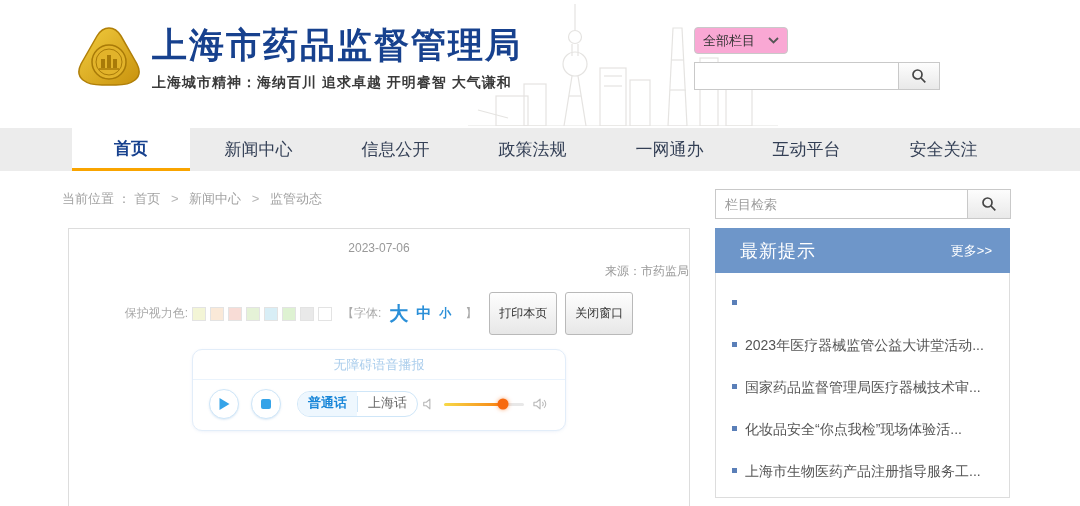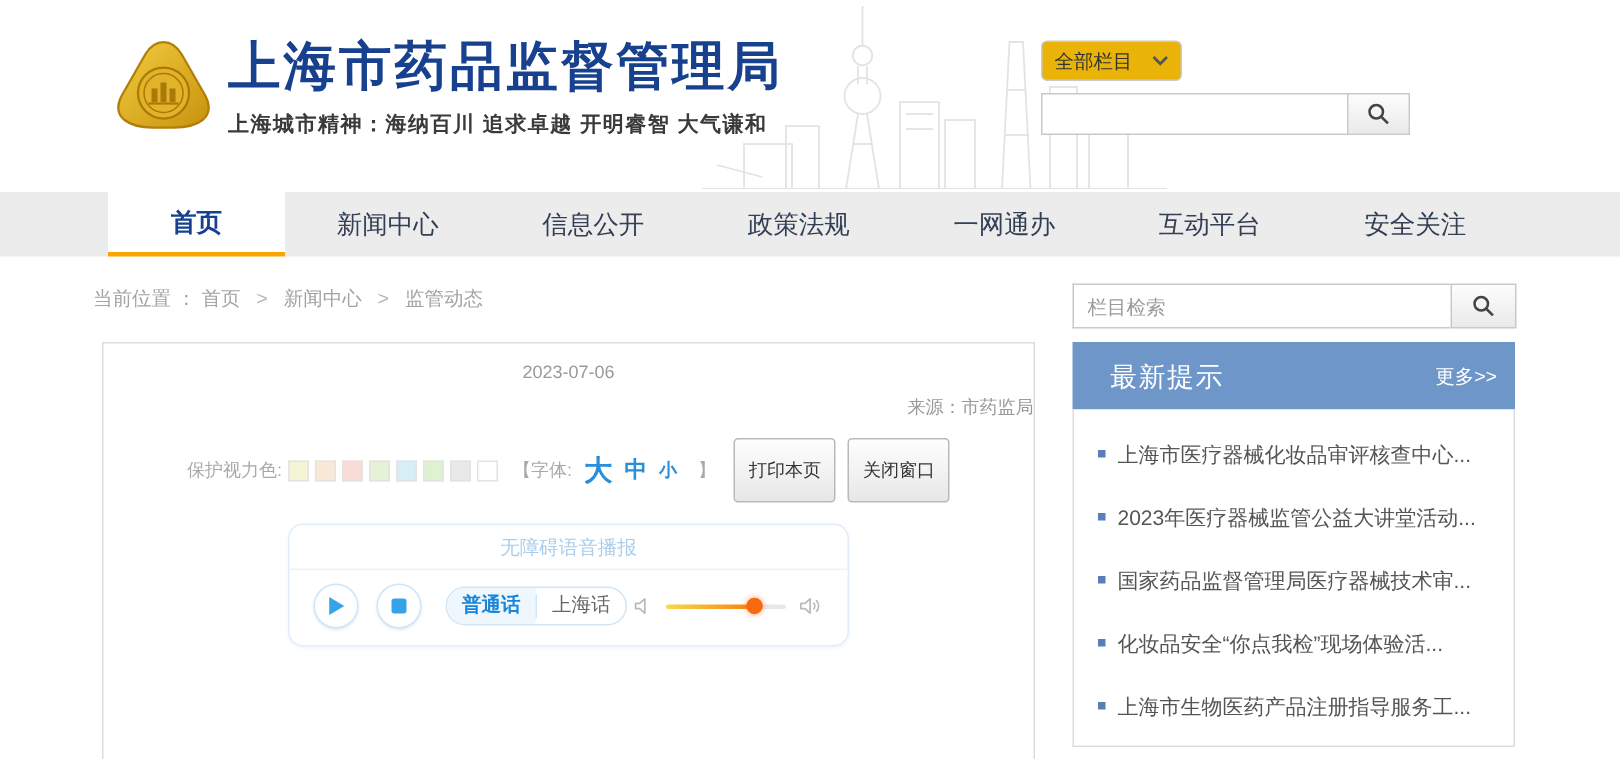--- a/index.html
+++ b/index.html
@@ -9,21 +9,21 @@
 
   
   .header { position:absolute; left:0; top:0; width:1080px; height:148px; background:#fff; }
   .skyline { position:absolute; left:468px; top:0; width:310px; height:126px; opacity:.75; }
   .logo { position:absolute; left:76px; top:26px; width:66px; height:64px; }
   .brand { position:absolute; left:152px; top:24px; }
   .site-title { font-size:35px; font-weight:bold; color:#17418e; letter-spacing:2px; line-height:1.2; }
   .slogan { margin-top:8px; font-size:14px; font-weight:bold; color:#3a3a3a; letter-spacing:1px; }
 
   .cat-select { position:absolute; left:694px; top:27px; width:94px; height:27px;
-    border:1px solid #c9c9c9; border-radius:4px; background:#eab308; display:flex;
+    border:1px solid #c9c9c9; border-radius:4px; background:#f9a8d4; display:flex;
     align-items:center; justify-content:space-between; padding:0 8px; font-size:13px;
     color:#333; cursor:pointer; }
   .site-search { position:absolute; left:694px; top:62px; display:flex; }
   .site-search input { width:204px; height:28px; border:1px solid #c9c9c9; border-right:none;
     padding:0 8px; font-size:13px; outline:none; background:#fff; }
   .btn-search { width:42px; height:28px; border:1px solid #c9c9c9;
     background:linear-gradient(#fdfdfd,#e9e9e9); display:flex; align-items:center;
     justify-content:center; cursor:pointer; }
 
   
@@ -85,21 +85,21 @@
   
   .side-search { position:absolute; left:715px; top:189px; display:flex; }
   .side-search input { width:252px; height:30px; border:1px solid #c9c9c9; border-right:none;
     padding:0 9px; font-size:13px; color:#333; outline:none; }
   .side-search input::placeholder { color:#9a9a9a; }
   .side-search .btn-search { width:44px; height:30px; }
 
   .latest-header { position:absolute; left:715px; top:228px; width:295px; height:45px;
     background:#6e96c9; display:flex; align-items:center; }
   .latest-title { margin-left:25px; color:#fff; font-size:18px; letter-spacing:1px; }
-  .latest-more { margin-left:auto; margin-right:12px; color:#fff; font-size:13px;
+  .latest-more { margin-left:auto; margin-right:18px; color:#fff; font-size:13px;
     cursor:pointer; text-decoration:none; }
   .latest-list { position:absolute; left:715px; top:273px; width:295px; height:225px;
     border:1px solid #ddd; border-top:none; background:#fff; padding:14px 12px 0; }
   .latest-item { display:flex; align-items:flex-start; height:42px; font-size:14px;
     color:#555; cursor:pointer; line-height:1.35; padding-top:7px; }
   .bullet { width:5px; height:5px; background:#5a7fb8; margin:6px 8px 0 4px; flex:none; }
 
   svg { display:block; }
 </style>
 </head>
@@ -258,21 +258,20 @@
   </div>
 
   <div class="latest-header">
     <span class="latest-title">最新提示</span>
     <a class="latest-more">更多&gt;&gt;</a>
   </div>
 
   <div class="latest-list">
     <div class="latest-item">
       <span class="bullet"></span>
-      <span>上海市医疗器械化妆品审评核查中心...</span>
     </div>
     <div class="latest-item">
       <span class="bullet"></span>
       <span>2023年医疗器械监管公益大讲堂活动...</span>
     </div>
     <div class="latest-item">
       <span class="bullet"></span>
       <span>国家药品监督管理局医疗器械技术审...</span>
     </div>
     <div class="latest-item">

